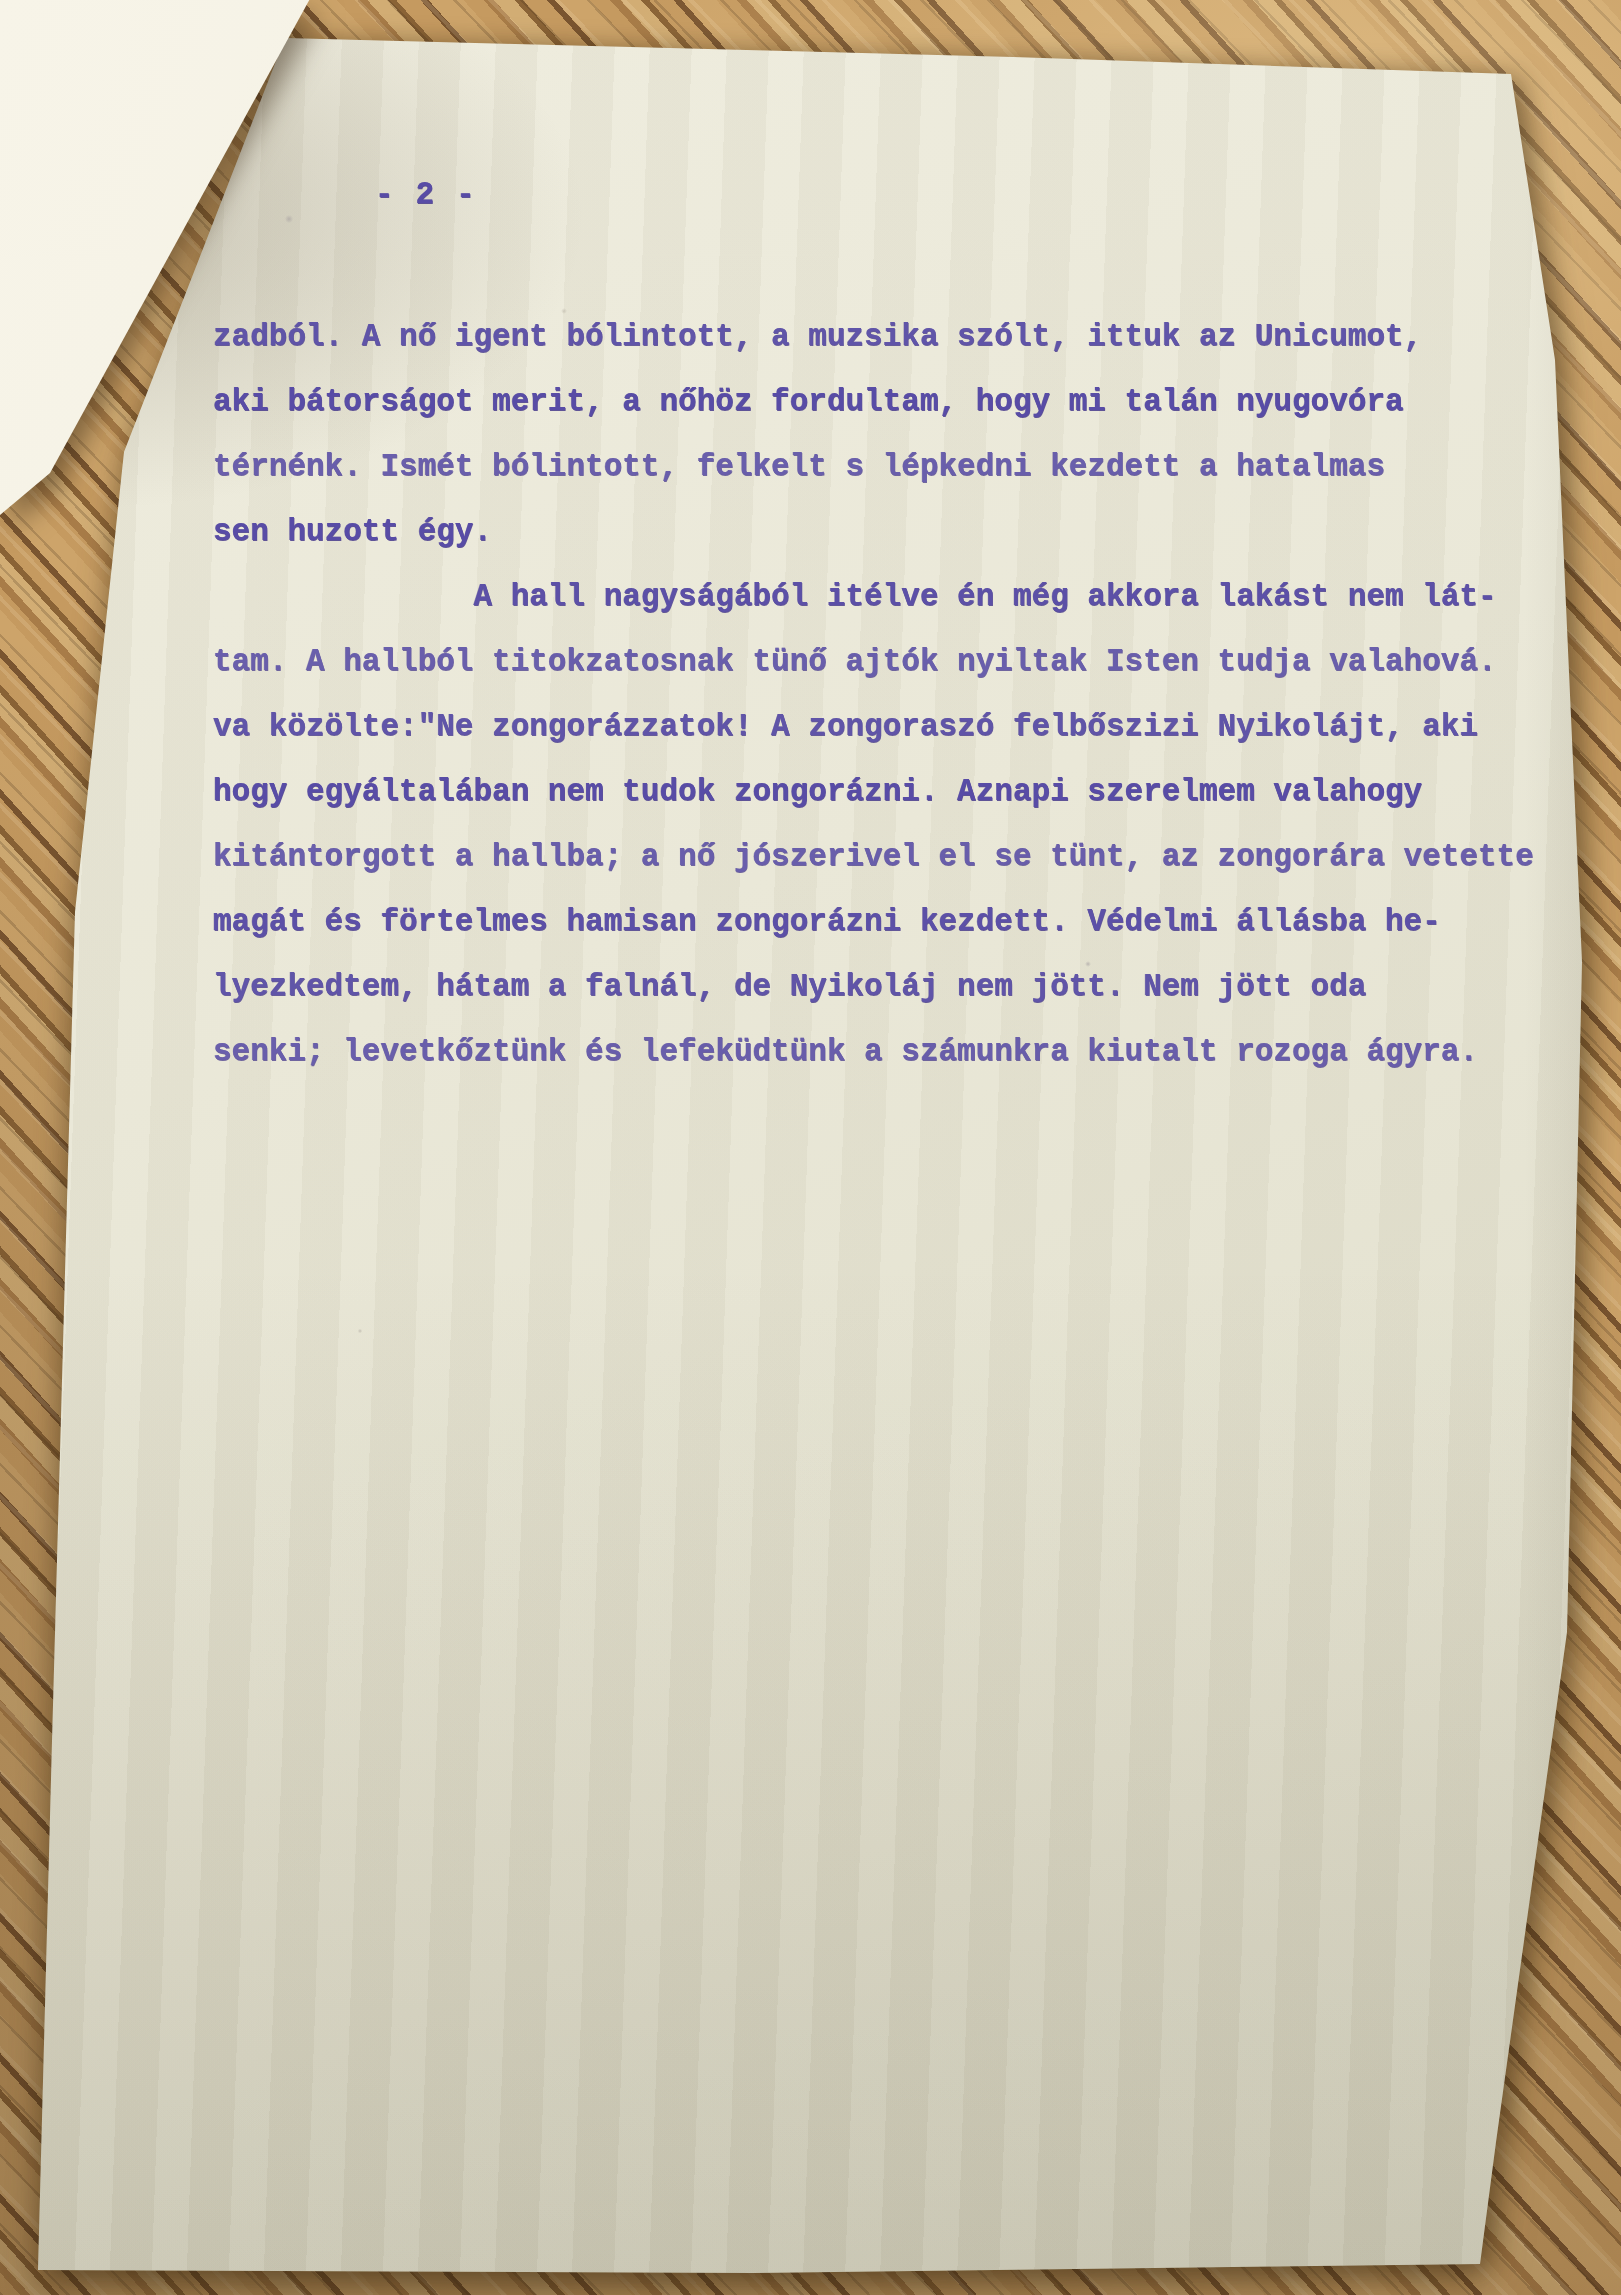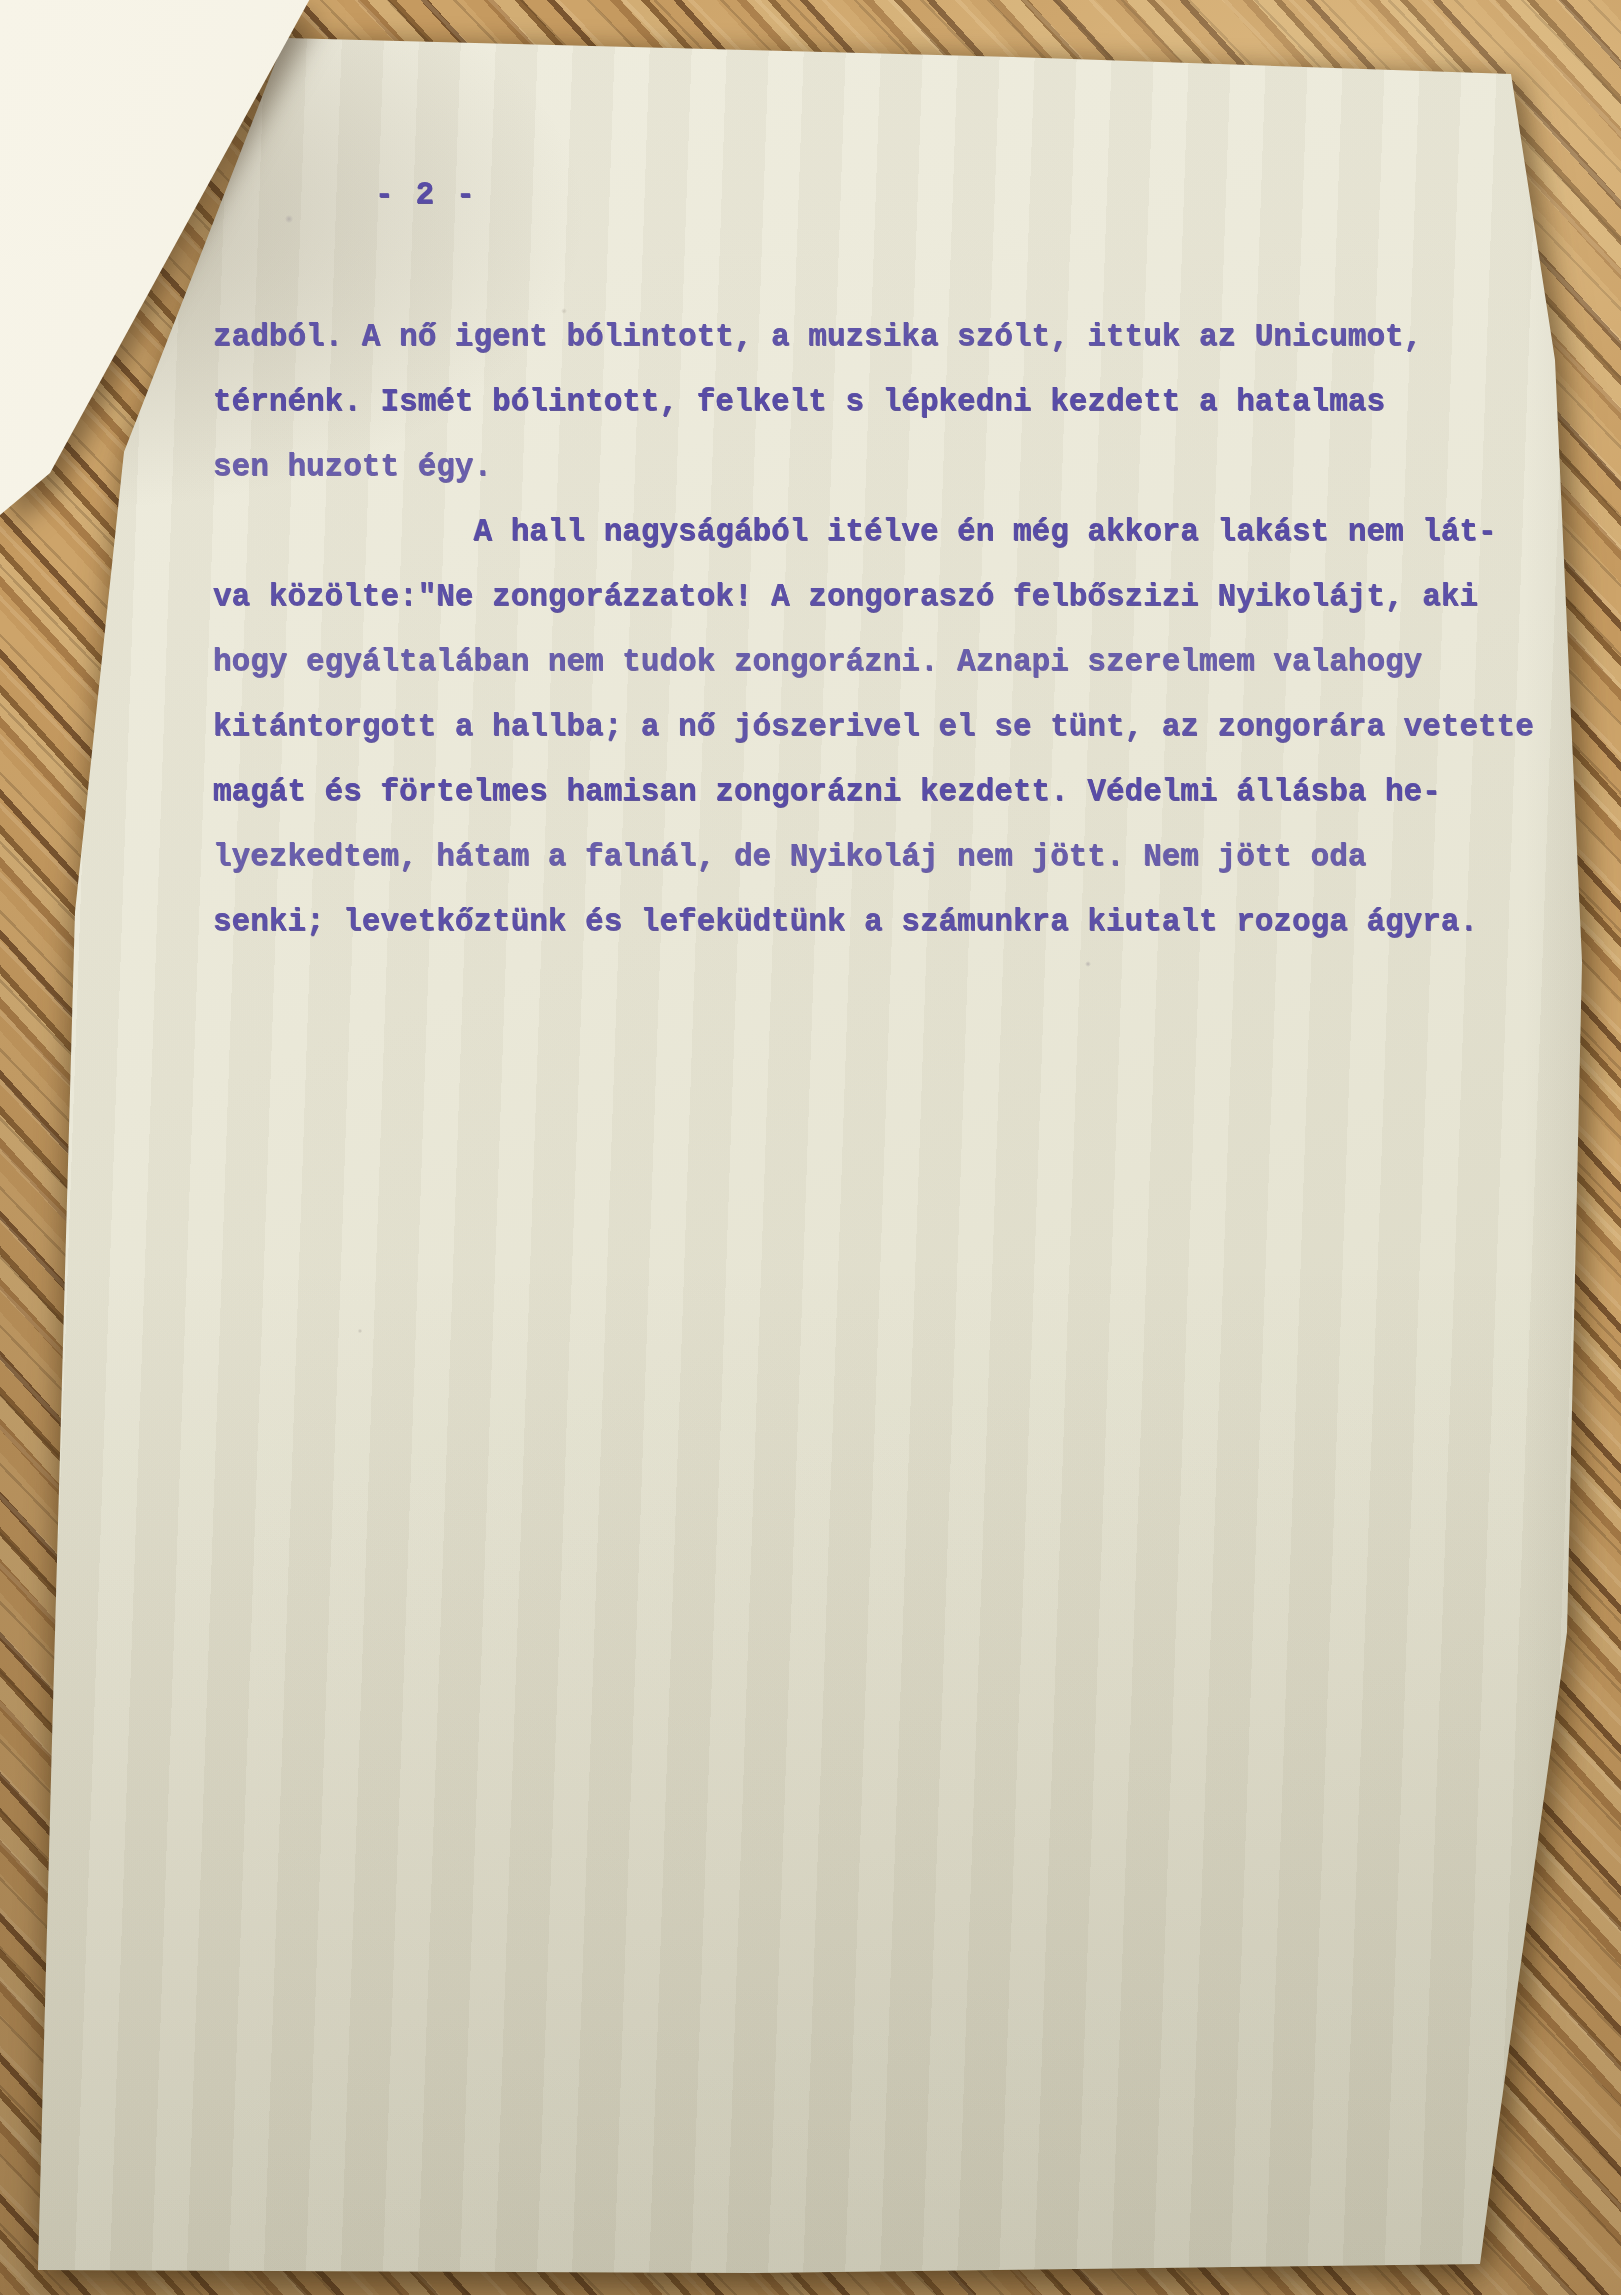--- a/index.html
+++ b/index.html
@@ -88,23 +88,25 @@
   <div class="wood"></div>
   <div class="wood-tone"></div>
 
   <div class="page-wrap">
     <div class="page">
 
       <div class="ink page-number">- 2 -</div>
 
       <div class="text-block">
         <div class="ink line">zadból. A nő igent bólintott, a muzsika szólt, ittuk az Unicumot,</div>
+        <div class="ink line">aki bátorságot merit, a nőhöz fordultam, hogy mi talán nyugovóra</div>
         <div class="ink line">térnénk. Ismét bólintott, felkelt s lépkedni kezdett a hatalmas</div>
         <div class="ink line">sen huzott égy.</div>
         <div class="ink line">              A hall nagyságából itélve én még akkora lakást nem lát-</div>
+        <div class="ink line">tam. A hallból titokzatosnak tünő ajtók nyiltak Isten tudja valahová.</div>
         <div class="ink line">va közölte:"Ne zongorázzatok! A zongoraszó felbőszizi Nyikolájt, aki</div>
         <div class="ink line">hogy egyáltalában nem tudok zongorázni. Aznapi szerelmem valahogy</div>
         <div class="ink line">kitántorgott a hallba; a nő jószerivel el se tünt, az zongorára vetette</div>
         <div class="ink line">magát és förtelmes hamisan zongorázni kezdett. Védelmi állásba he-</div>
         <div class="ink line">lyezkedtem, hátam a falnál, de Nyikoláj nem jött. Nem jött oda</div>
         <div class="ink line">senki; levetkőztünk és lefeküdtünk a számunkra kiutalt rozoga ágyra.</div>
       </div>
 
     </div>
   </div>

